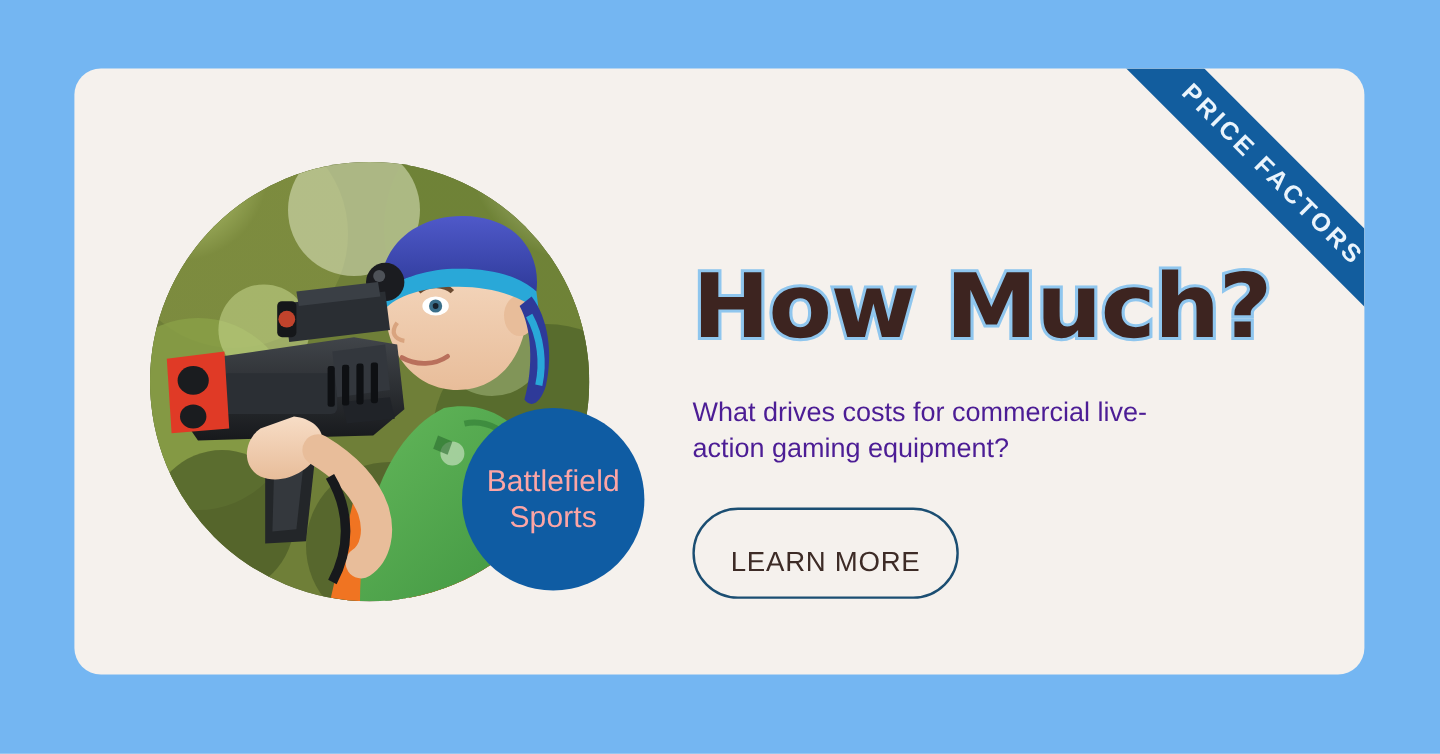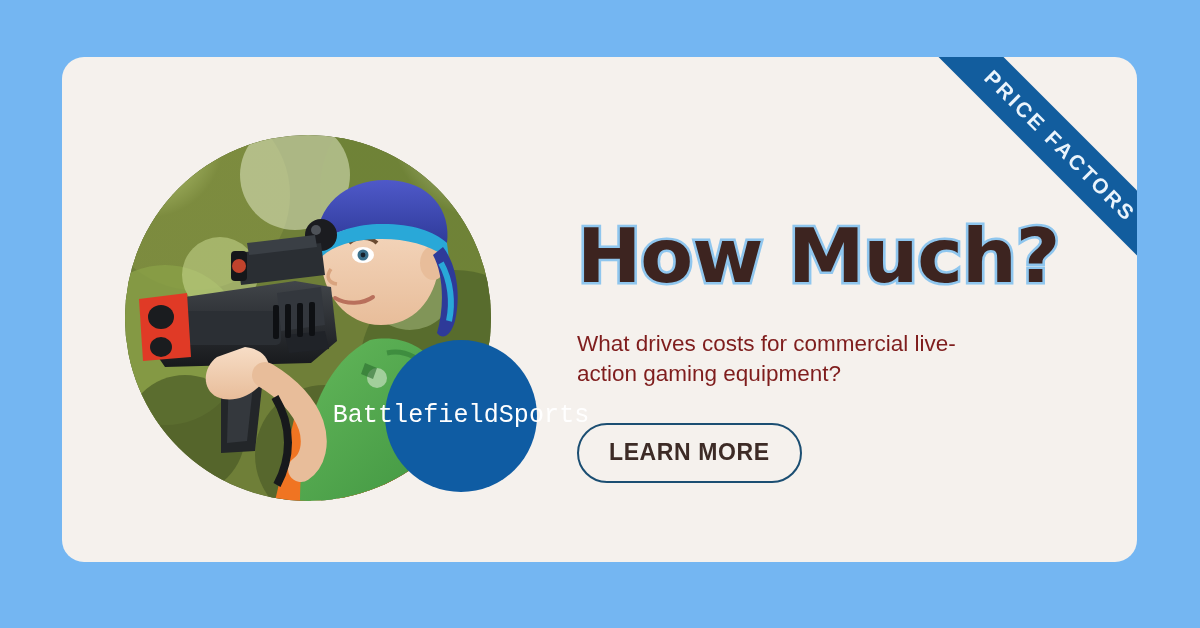--- a/index.html
+++ b/index.html
@@ -64,28 +64,28 @@
   .photo svg{ display:block; width:100%; height:100%; }
 
   
   .badge{
     position:absolute;
     left:323px; top:283px;
     width:152px; height:152px;
     border-radius:50%;
     background:#0f5ca3;
     display:flex;
+    flex-direction:column;
     align-items:center;
     justify-content:center;
-    color:#ffffff;
+    color:#fca5a5;
     font-size:25px;
     line-height:1.22;
     text-align:center;
     letter-spacing:.1px;
-    font-family:Liberation Mono, monospace;
   }
 
   
   .content{
     position:absolute;
     left:515px; top:162px;
     width:480px;
   }
   .headline{
     font-family:"DejaVu Sans", sans-serif;
@@ -97,36 +97,35 @@
     transform:scaleX(1.04);
     transform-origin:left center;
     -webkit-text-stroke:5px #8fc6ee;
     paint-order:stroke fill;
     white-space:nowrap;
   }
   .subtitle{
     margin-top:36px;
     font-size:22.5px;
     line-height:1.33;
-    color:#7f1d1d;
+    color:#4c1d95;
     max-width:420px;
   }
   .cta{
     display:inline-block;
     margin-top:34px;
-    padding:14px 30px 15px;
+    padding:30px 30px 15px;
     border:2.5px solid #1b4e72;
     border-radius:40px;
     background:transparent;
     color:#3d2b26;
     font-size:23px;
     letter-spacing:.6px;
     cursor:pointer;
     font-family:"Liberation Sans", sans-serif;
-    font-weight:bold;
   }
 </style>
 </head>
 <body>
 
 <div class="stage">
 
   <div class="card">
 
     <div class="photo">

